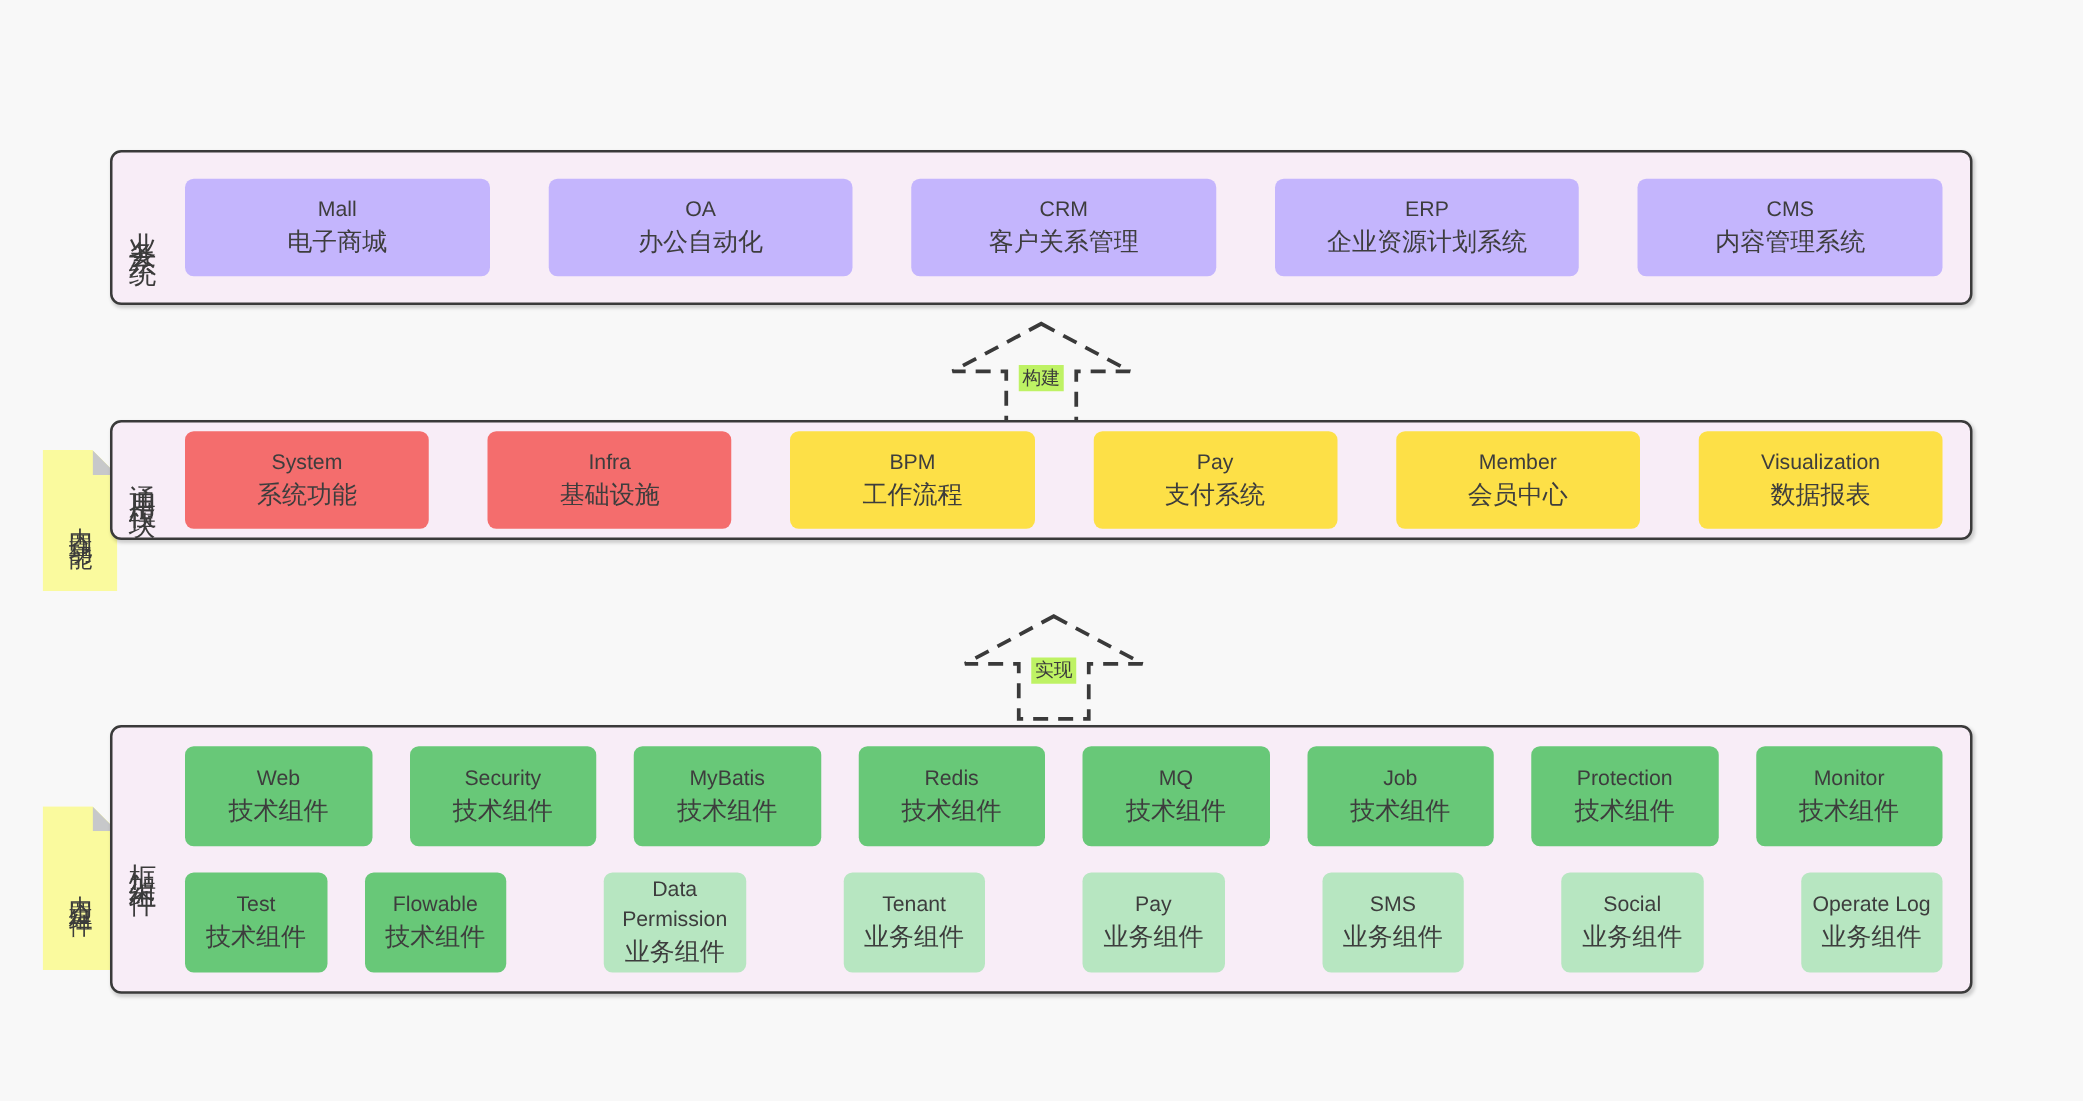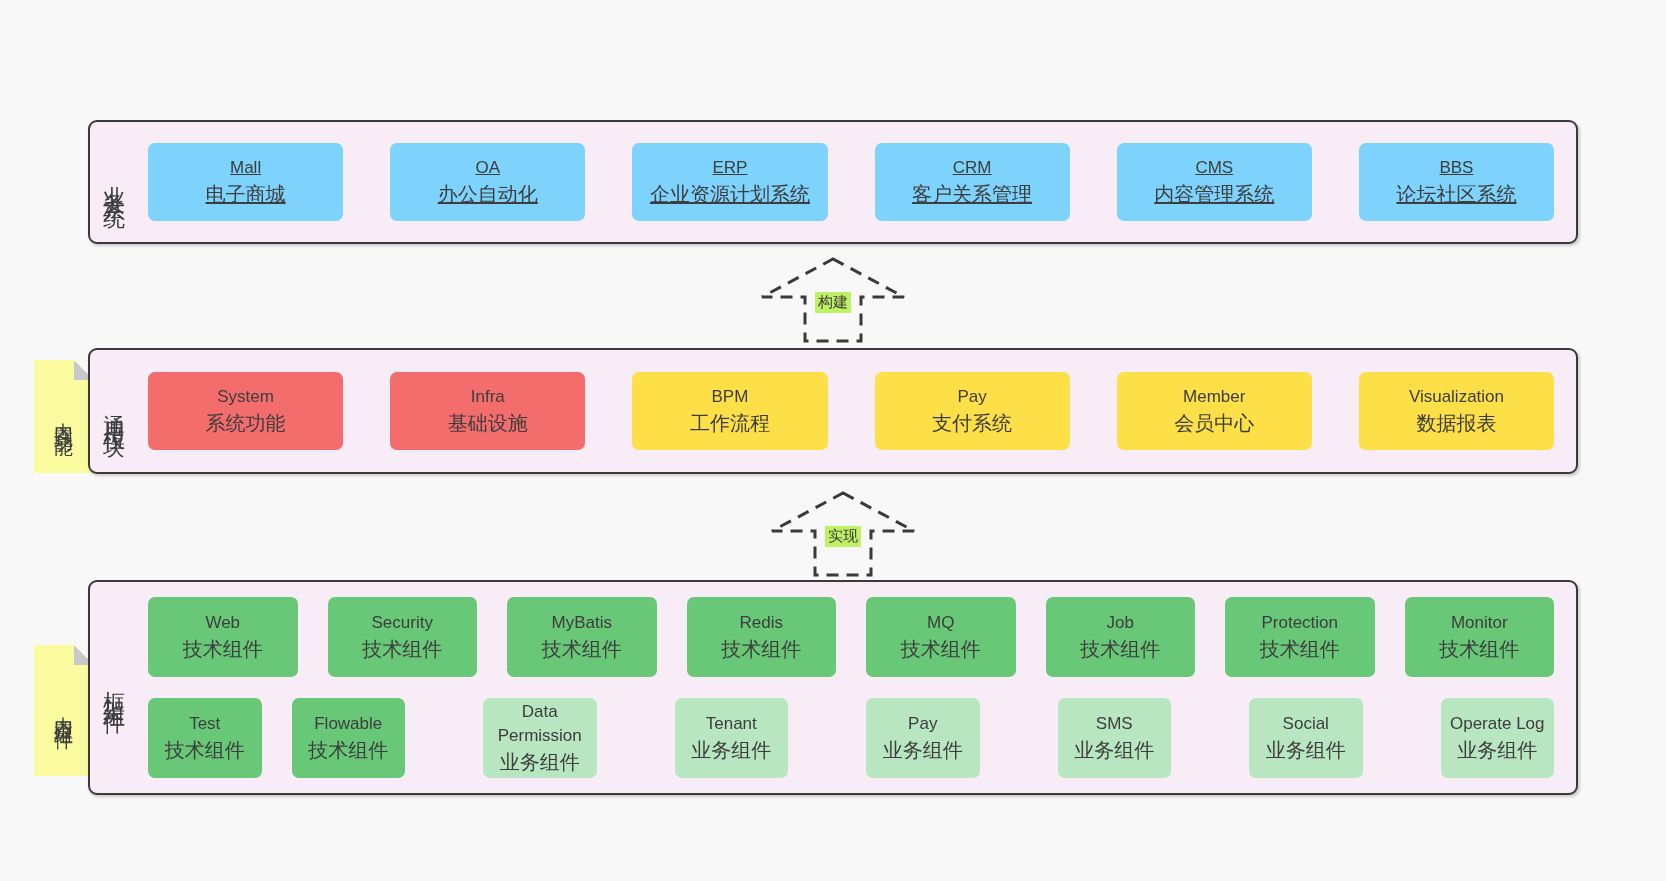--- a/index.html
+++ b/index.html
@@ -32,21 +32,21 @@
   
   .box {
     flex:1; border-radius:7px;
     display:flex; flex-direction:column; align-items:center; justify-content:center;
     text-align:center; line-height:1.4; padding:2px 6px;
   }
   .row6 .box { height:78px; }
   .row8 .box { height:80px; }
   .box .en { font-size:17px; }
   .box .cn { font-size:20px; }
-  .blue       { background:#7dd3fc;text-decoration:underline; }
+  .blue       { background:#c4b5fd; }
   .red        { background:#f46d6d; }
   .pink       { background:#fde047; }
   .green      { background:#68c878; }
   .lightgreen { background:#b7e6c1;margin-left:48px; }
 
   
   .sticky {
     position:absolute; left:34px; width:60px;
     background:#fafa9e; z-index:0;
     clip-path:polygon(0 0, calc(100% - 20px) 0, 100% 20px, 100% 100%, 0 100%);
@@ -91,46 +91,42 @@
   <div class="row6">
     <div class="box blue">
       <div class="en">Mall</div>
       <div class="cn">电子商城</div>
     </div>
     <div class="box blue">
       <div class="en">OA</div>
       <div class="cn">办公自动化</div>
     </div>
     <div class="box blue">
+      <div class="en">CRM</div>
+      <div class="cn">客户关系管理</div>
+    </div>
+    <div class="box blue">
       <div class="en">ERP</div>
       <div class="cn">企业资源计划系统</div>
     </div>
     <div class="box blue">
-      <div class="en">CRM</div>
-      <div class="cn">客户关系管理</div>
-    </div>
-    <div class="box blue">
       <div class="en">CMS</div>
       <div class="cn">内容管理系统</div>
-    </div>
-    <div class="box blue">
-      <div class="en">BBS</div>
-      <div class="cn">论坛社区系统</div>
     </div>
   </div>
 </section>
 
 <div class="arrow" style="left:758px;top:256px">
   <svg viewBox="0 0 150 88">
     <path d="M75 3 L146 41 L103 41 L103 85 L47 85 L47 41 L4 41 Z" fill="none" stroke="#3a3a3a" stroke-width="3" stroke-dasharray="12 8"></path>
   </svg>
   <span class="alabel">构建</span>
 </div>
 
-<section class="band" style="top:348px;height:126px">
+<section class="band" style="top:336px;height:96px">
   <div class="vlabel-wrap">
     <span class="vlabel">通用模块</span>
   </div>
   <div class="row6">
     <div class="box red">
       <div class="en">System</div>
       <div class="cn">系统功能</div>
     </div>
     <div class="box red">
       <div class="en">Infra</div>

